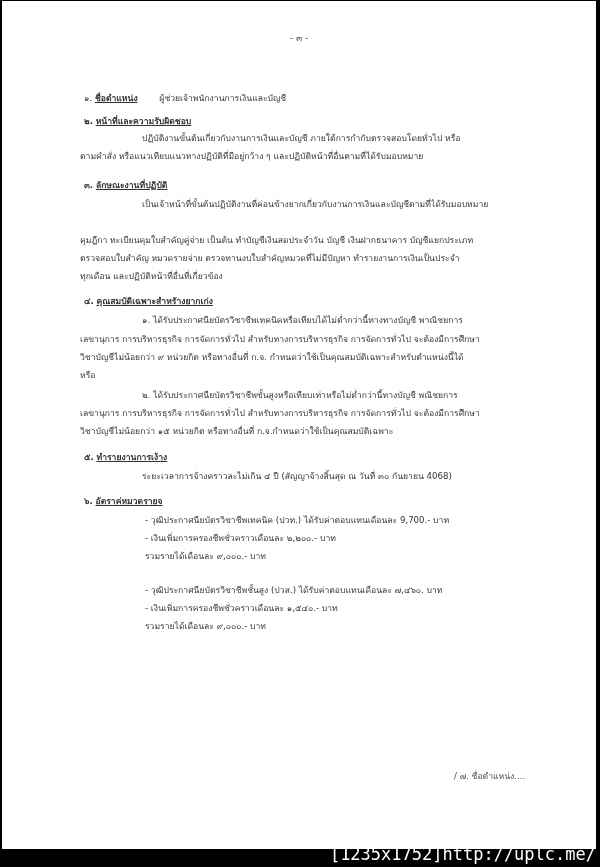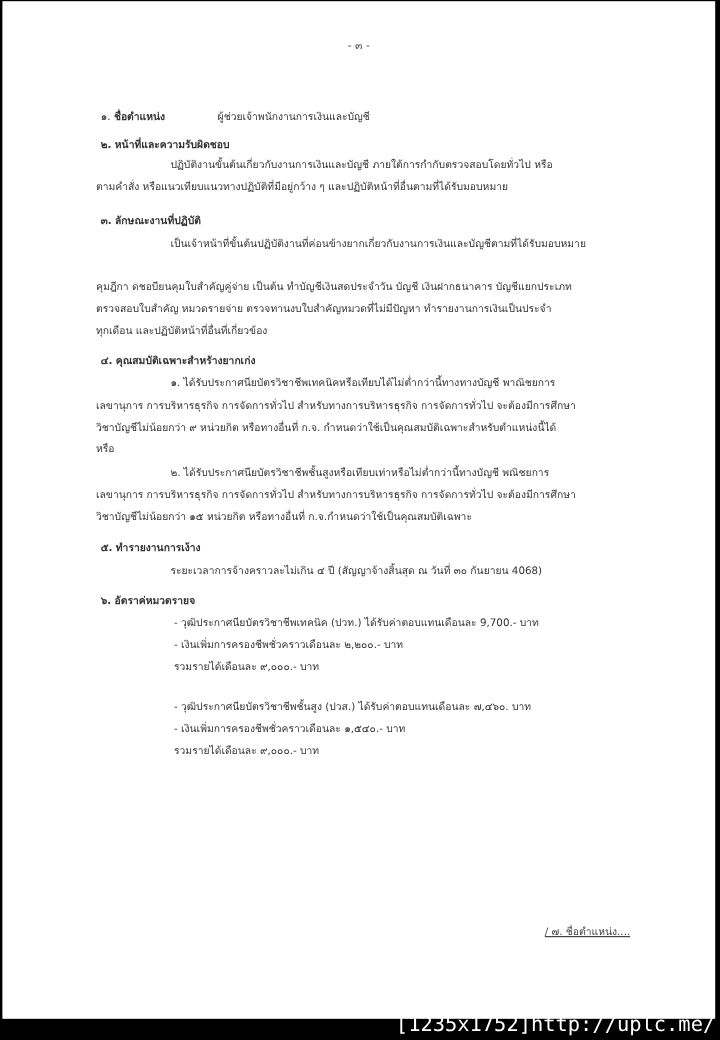--- a/index.html
+++ b/index.html
@@ -2,49 +2,49 @@
 <html><head>
 <meta charset="utf-8">
 <style>
   html, body { margin:0; padding:0; }
   body { width:600px; height:867px; background:#000; position:relative; overflow:hidden;
          font-family: "DejaVu Sans", sans-serif; color:#222; }
   .page { position:absolute; left:2px; top:1px; width:594px; height:848px; background:#fff; }
   .pagenum { position:absolute; top:30px; left:0; width:100%; text-align:center; font-size:9px; color:#444; }
   .txt { position:absolute; font-size:8.6px; line-height:13px; white-space:nowrap; color:#333; }
   .hd { font-weight:bold; }
-  .u { }
+  .u { text-decoration:underline; }
   .footer-link { position:absolute; right:4px; bottom:3px; color:#fff; font-family:"DejaVu Sans Mono", monospace; font-size:17px; }
-  .cont { position:absolute; font-size:8.6px; color:#444;text-decoration:underline; }
+  .cont { position:absolute; font-size:8.6px; color:#444; }
 </style>
 </head>
 <body>
 
 <div class="page">
   <div class="pagenum">- ๓ -</div>
 
   <div class="txt" style="left:82px;top:91px">
     <span>๑.</span>
     <span class="hd u">ชื่อตำแหน่ง</span>
-    <span style="margin-left:41px">ผู้ช่วยเจ้าพนักงานการเงินและบัญชี</span>
+    <span style="margin-left:19px">ผู้ช่วยเจ้าพนักงานการเงินและบัญชี</span>
   </div>
 
   <div class="txt" style="left:82px;top:114px">
     <span class="hd">๒.</span>
     <span class="hd u">หน้าที่และความรับผิดชอบ</span>
   </div>
   <div class="txt" style="left:78px;top:149px">ตามคำสั่ง  หรือแนวเทียบแนวทางปฏิบัติที่มีอยู่กว้าง ๆ และปฏิบัติหน้าที่อื่นตามที่ได้รับมอบหมาย</div>
   <div class="txt" style="left:140px;top:131px">ปฏิบัติงานขั้นต้นเกี่ยวกับงานการเงินและบัญชี ภายใต้การกำกับตรวจสอบโดยทั่วไป   หรือ</div>
 
   <div class="txt" style="left:82px;top:178px">
     <span class="hd">๓.</span>
     <span class="hd u">ลักษณะงานที่ปฏิบัติ</span>
   </div>
   <div class="txt" style="left:140px;top:197px">เป็นเจ้าหน้าที่ขั้นต้นปฏิบัติงานที่ค่อนข้างยากเกี่ยวกับงานการเงินและบัญชีตามที่ได้รับมอบหมาย</div>
-  <div class="txt" style="left:78px;top:233px">คุมฎีกา ดชอบียนคุมใบสำคัญคู่จ่าย เป็นต้น ทำบัญชีเงินสดประจำวัน บัญชี เงินฝากธนาคาร บัญชีแยกประเภท</div>
+  <div class="txt" style="left:78px;top:233px">คุมฎีกา ทะเบียนคุมใบสำคัญคู่จ่าย เป็นต้น ทำบัญชีเงินสดประจำวัน บัญชี เงินฝากธนาคาร บัญชีแยกประเภท</div>
   <div class="txt" style="left:78px;top:251px">ตรวจสอบใบสำคัญ หมวดรายจ่าย ตรวจทานงบใบสำคัญหมวดที่ไม่มีปัญหา ทำรายงานการเงินเป็นประจำ</div>
   <div class="txt" style="left:78px;top:269px">ทุกเดือน และปฏิบัติหน้าที่อื่นที่เกี่ยวข้อง</div>
 
   <div class="txt" style="left:82px;top:294px">
     <span class="hd">๔.</span>
     <span class="hd u">คุณสมบัติเฉพาะสำหรัางยากเก่ง</span>
   </div>
   <div class="txt" style="left:140px;top:313px">๑.   ได้รับประกาศนียบัตรวิชาชีพเทคนิคหรือเทียบได้ไม่ต่ำกว่านี้ทางทางบัญชี พาณิชยการ</div>
   <div class="txt" style="left:78px;top:332px">เลขานุการ การบริหารธุรกิจ การจัดการทั่วไป สำหรับทางการบริหารธุรกิจ การจัดการทั่วไป จะต้องมีการศึกษา</div>
   <div class="txt" style="left:78px;top:350px">วิชาบัญชีไม่น้อยกว่า ๙  หน่วยกิต หรือทางอื่นที่ ก.จ.  กำหนดว่าใช้เป็นคุณสมบัติเฉพาะสำหรับตำแหน่งนี้ได้</div>

